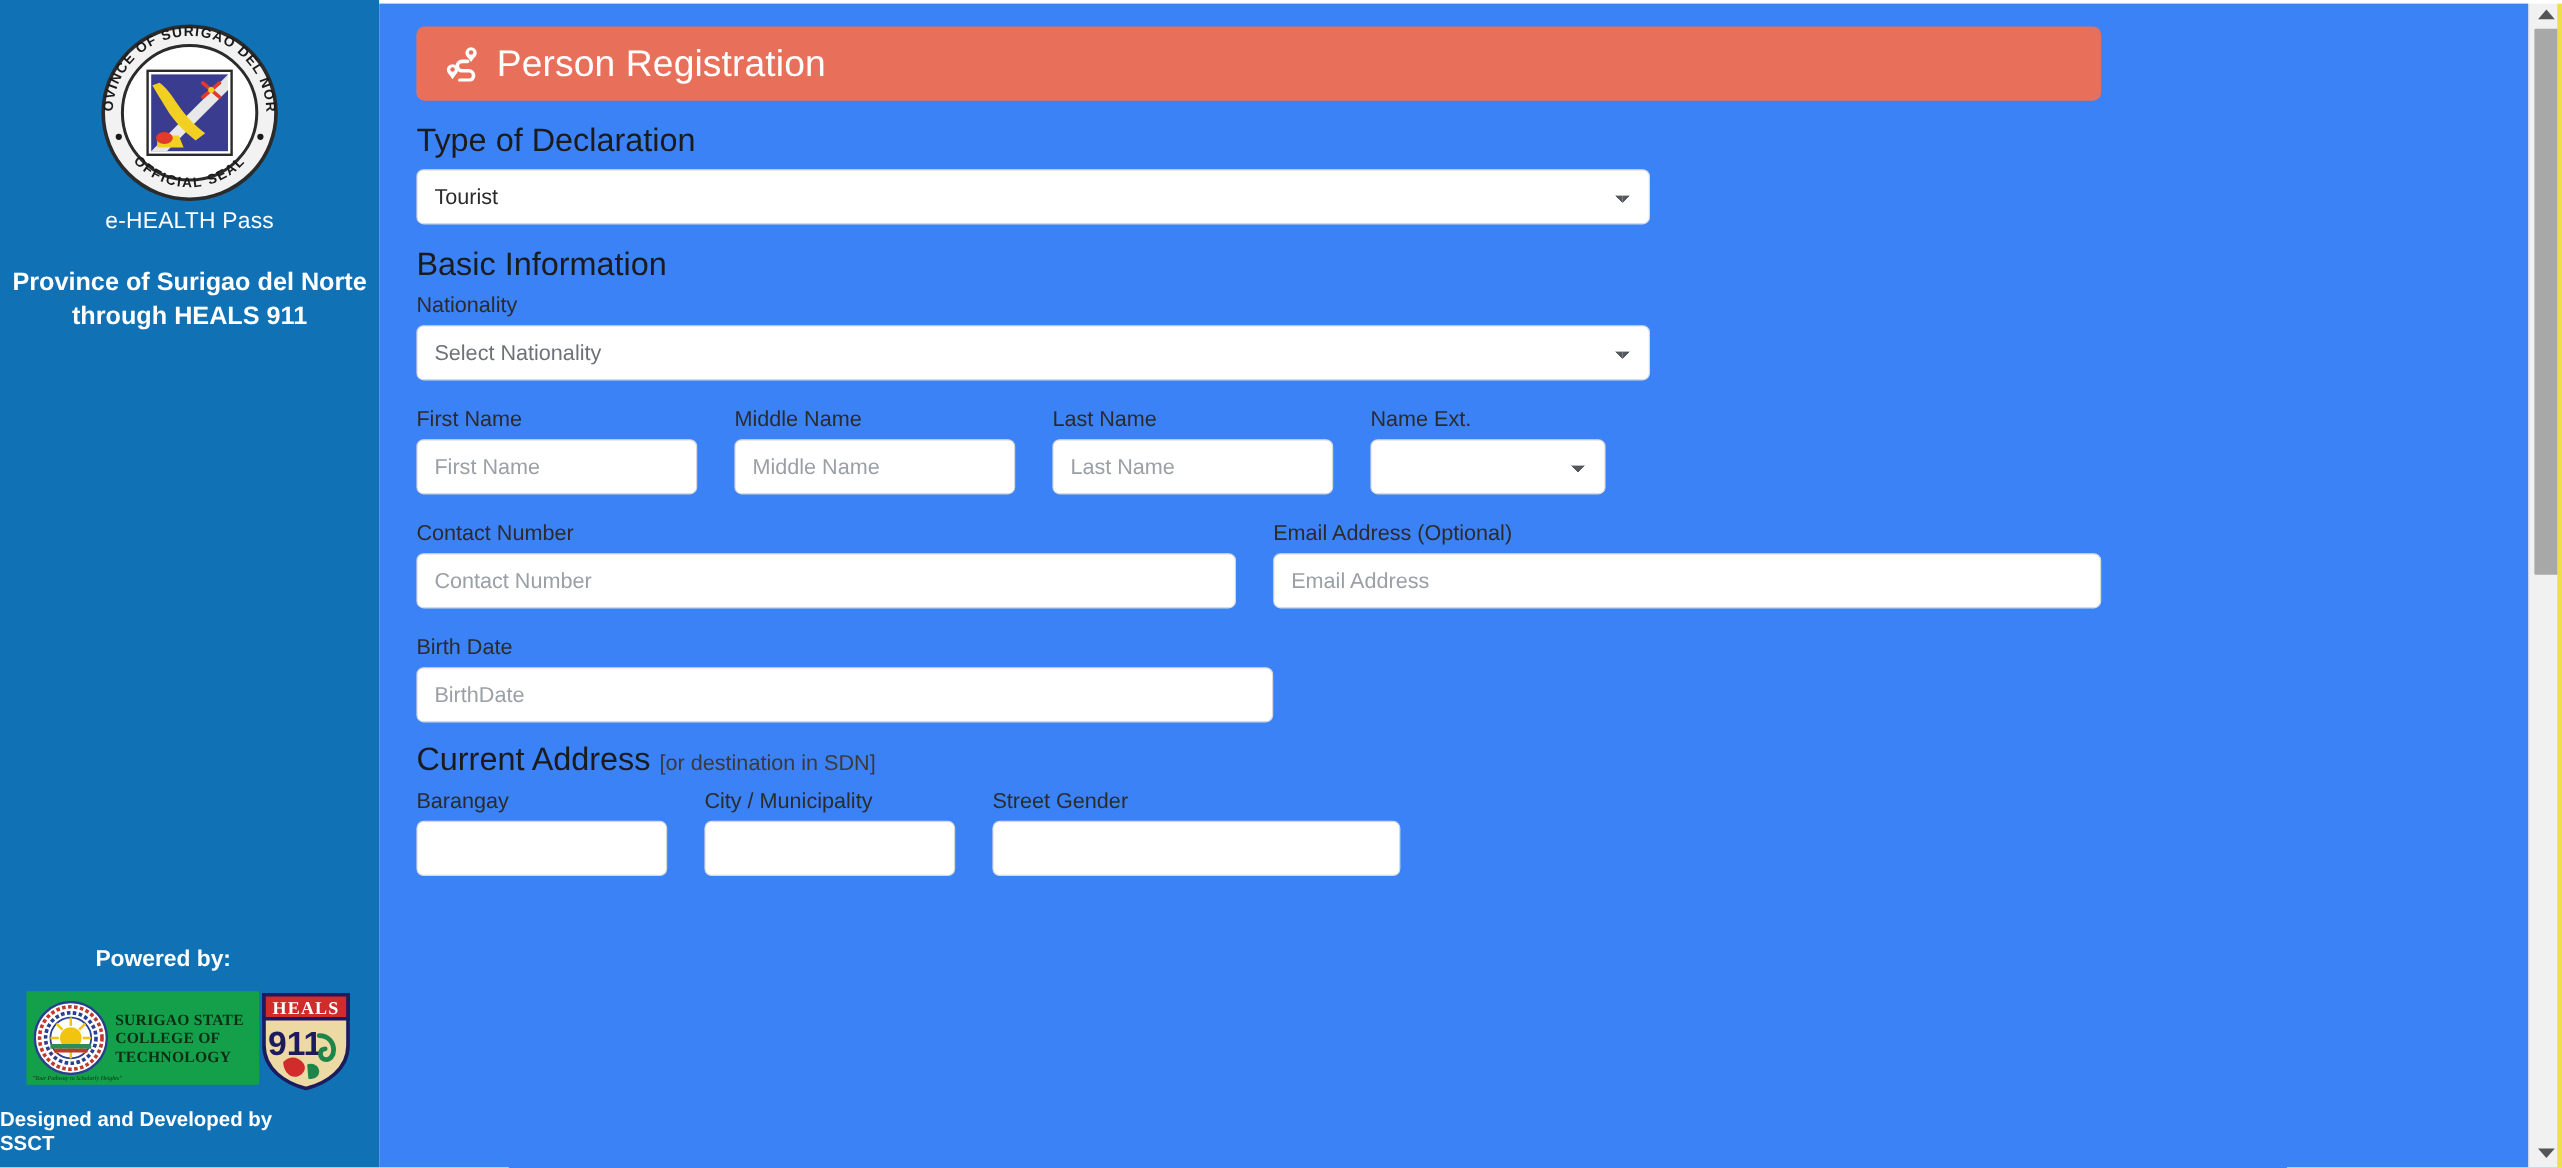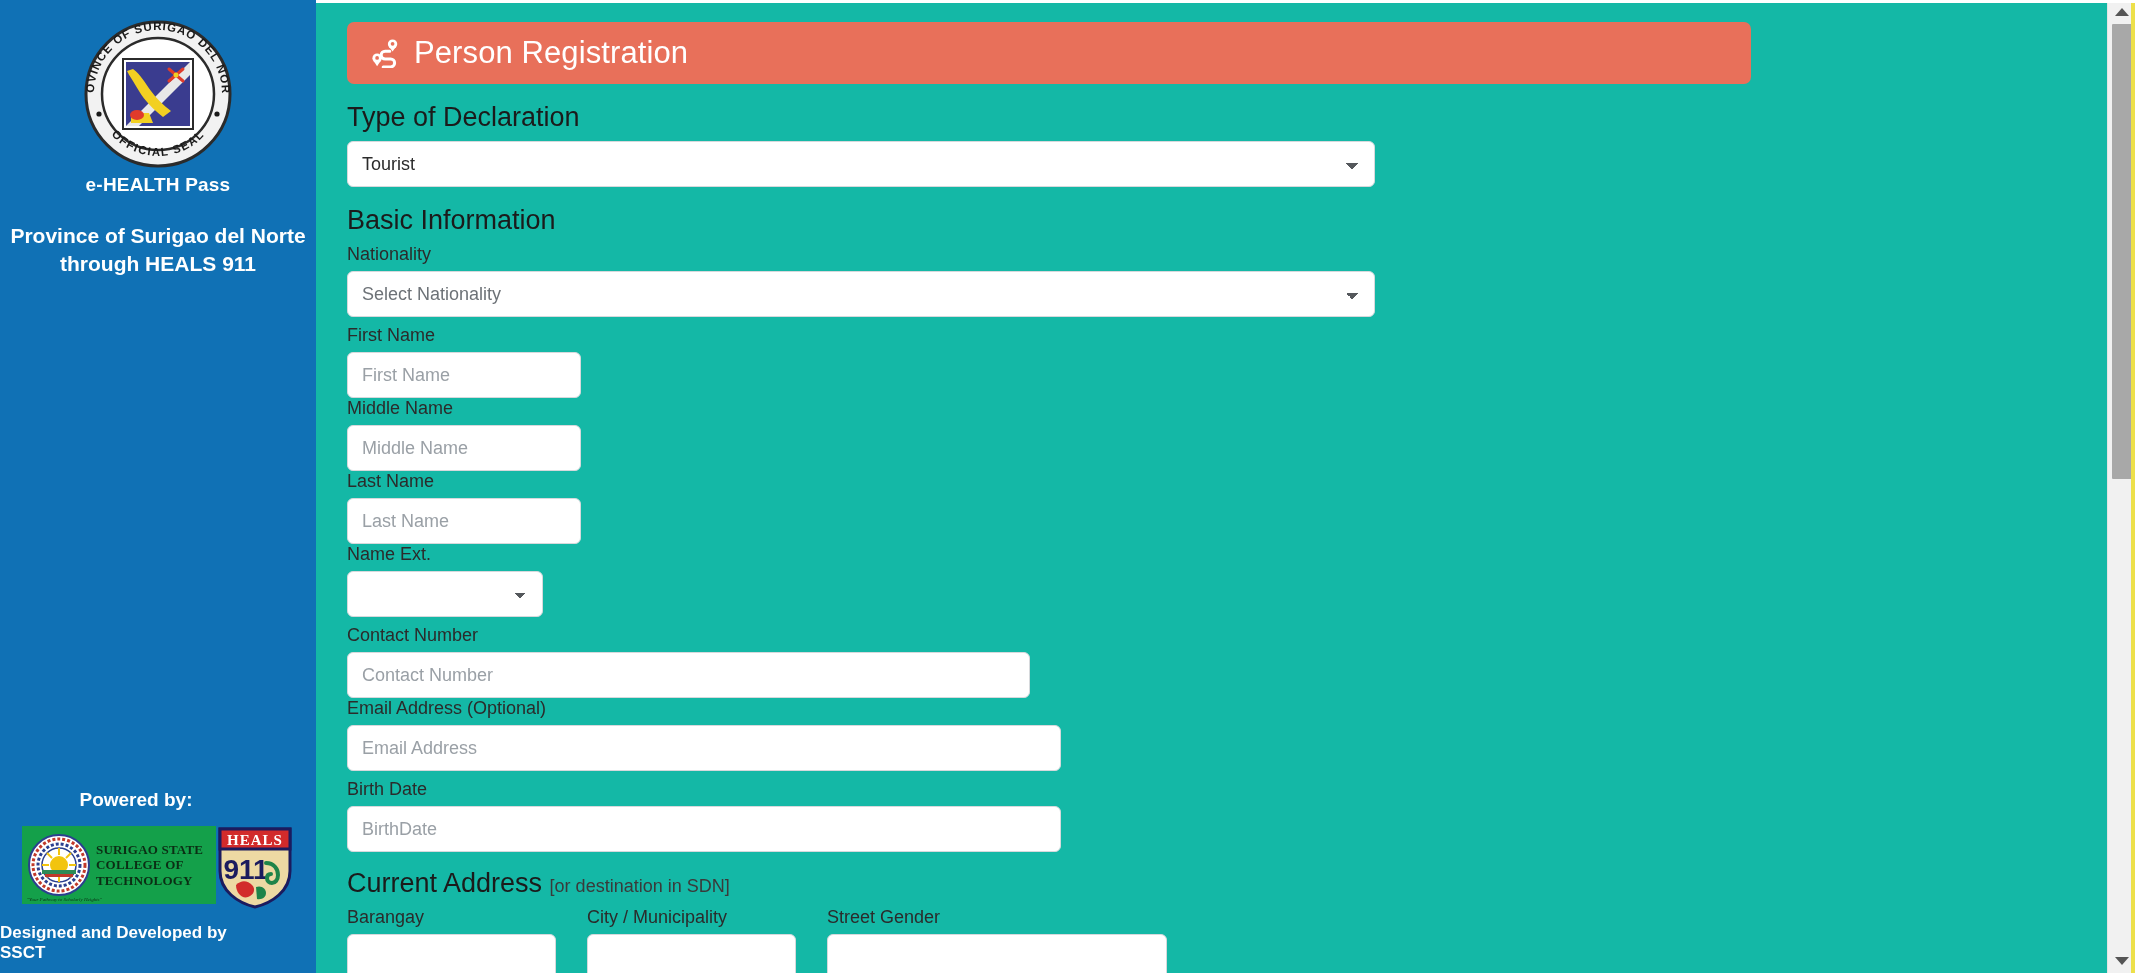--- a/index.html
+++ b/index.html
@@ -40,21 +40,21 @@
     margin-top: 18px;
     width: 152px;
     height: 152px;
     display: flex;
     align-items: center;
     justify-content: center;
   }
 
   .brand-title {
     font-size: 19px;
-    font-weight: bold;
+    font-weight: normal;
     letter-spacing: .2px;
     margin-top: 4px;
     color: #ffffff;
     text-align: center;
   }
 
   .brand-sub {
     margin-top: 26px;
     font-size: 21px;
     font-weight: bold;
@@ -130,21 +130,21 @@
     font-size: 17px;
     font-weight: bold;
     color: #ffffff;
     margin-top: 2px;
   }
 
   
   .main {
     flex: 1;
     height: 973px;
-    background: #14b8a6;
+    background: #3b82f6;
     padding: 22px 30px 18px 31px;
     position: relative;
     overflow: hidden;
   }
 
   .content {
     width: 1404px;
   }
 
   .page-header {
@@ -211,21 +211,21 @@
       calc(100% - 22px) 21px,
       calc(100% - 16px) 21px;
     background-size: 6px 6px, 6px 6px;
     background-repeat: no-repeat;
     padding-right: 38px;
     color: #6d7277;
   }
   select.ctrl.empty { color: #2b2b2b; }
 
   .row { display: flex; margin-top: 2px; }
-  .row + .row { margin-top: 8px; flex-direction: column; }
+  .row + .row { margin-top: 22px; }
 
   .col { padding-right: 31px; }
   .col:last-child { padding-right: 0; }
 
   .w-full { width: 1028px; }
 
   .c-first   { width: 265px; }
   .c-middle  { width: 265px; }
   .c-last    { width: 265px; }
   .c-ext     { width: 227px; }

